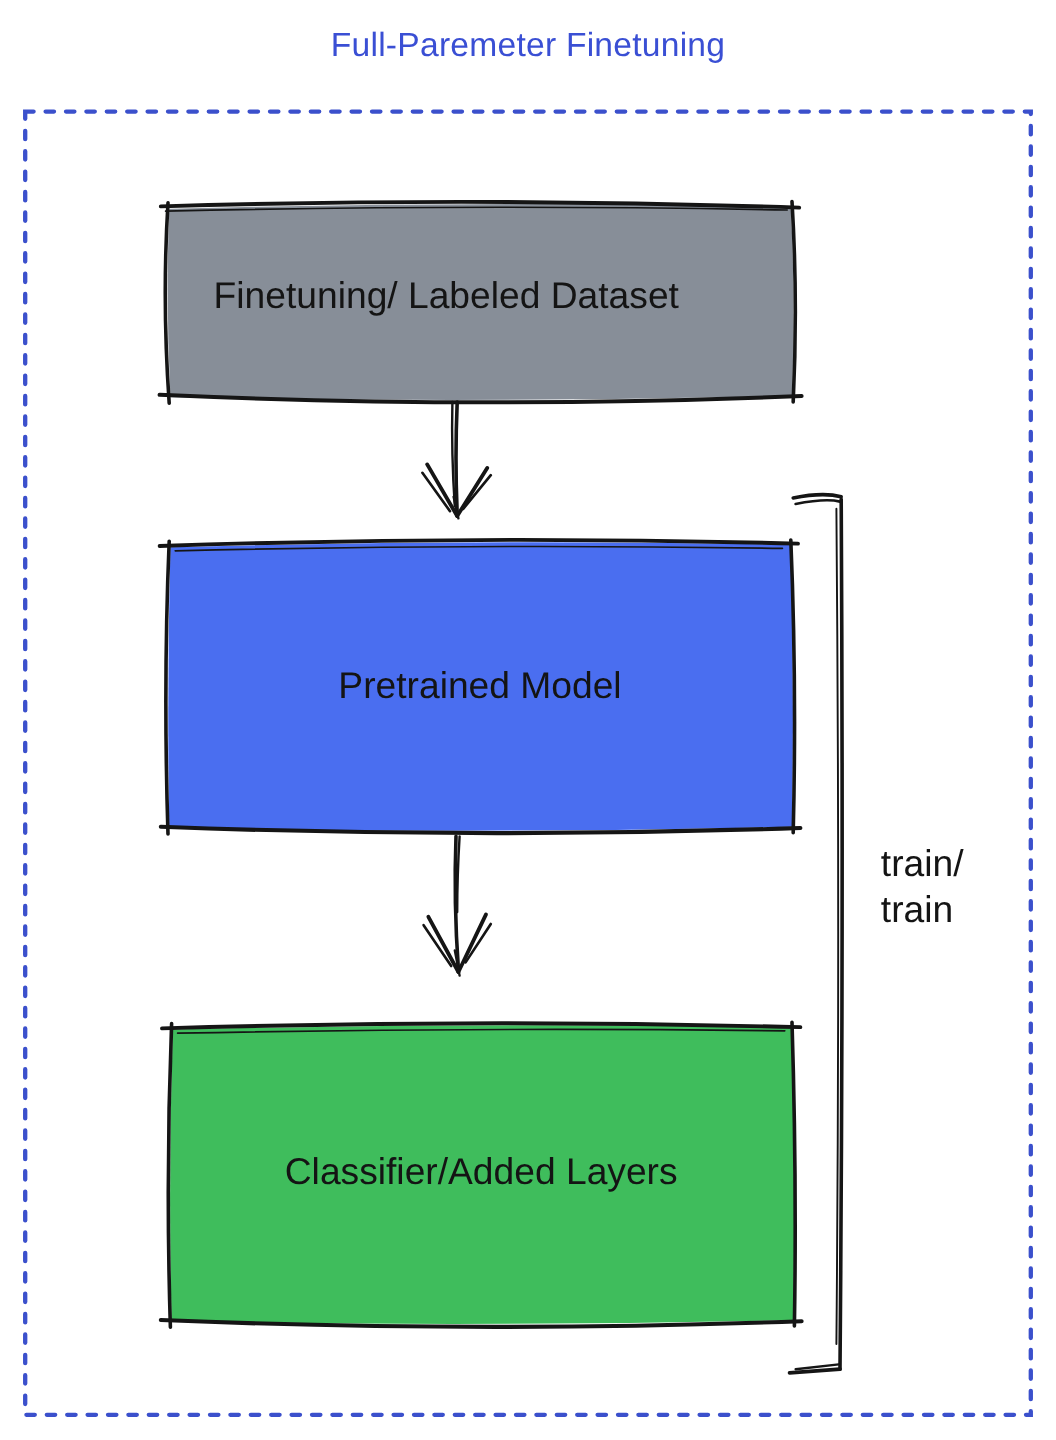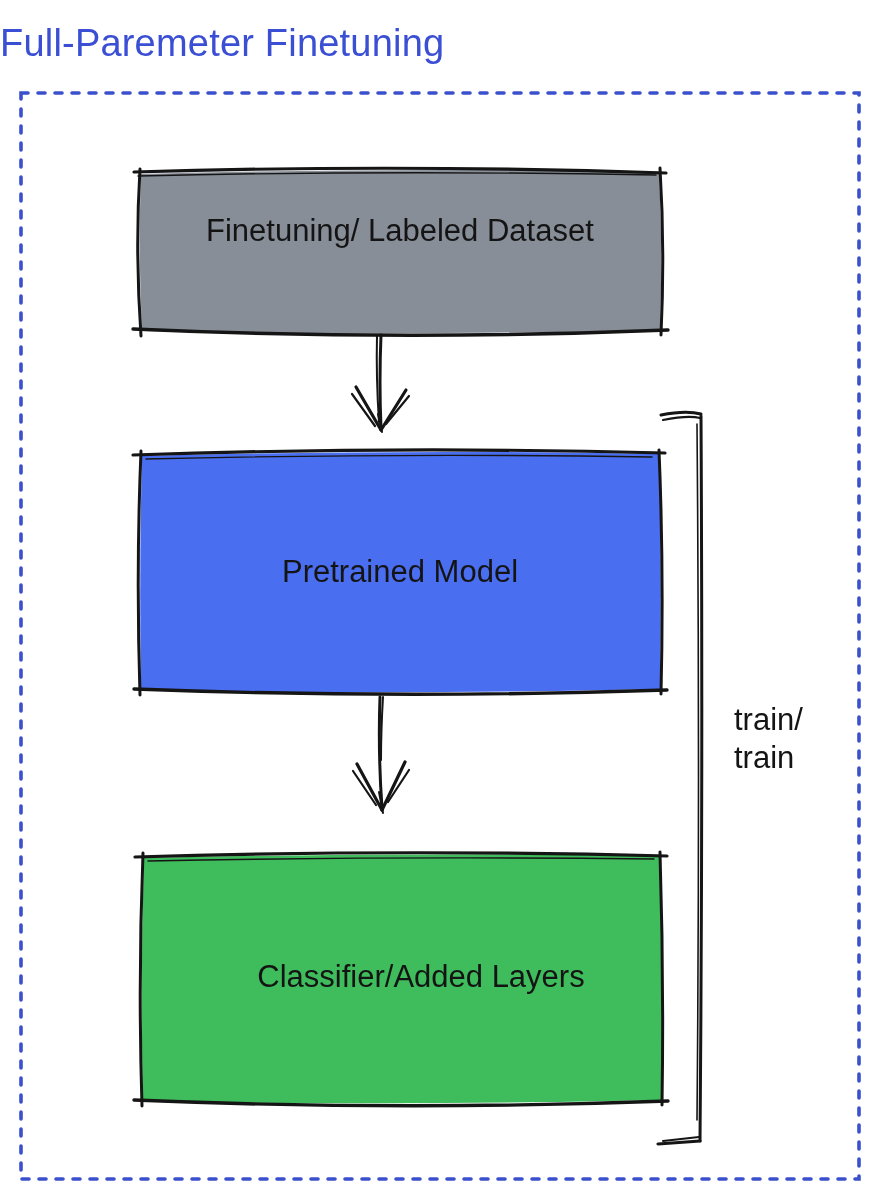--- a/index.html
+++ b/index.html
@@ -6,36 +6,36 @@
   .canvas{
     position:relative;
     width:880px;height:1200px;
     background:#ffffff;
     font-family:"Liberation Sans", sans-serif;
     overflow:hidden;
   }
   .title{
     position:absolute;
     left:0; top:22px; width:880px;
-    text-align:left;
-    font-size:38px;
+    text-align:center;
+    font-size:28px;
     font-weight:500;
     letter-spacing:0.2px;
   }
   svg.artwork{position:absolute;left:0;top:0;}
   .box-label{
     position:absolute;
     font-size:31px;
     color:#141414;
     line-height:38px;
     white-space:nowrap;
   }
-  .label-dataset{left:178px;top:212px;margin-left:28px;}
+  .label-dataset{left:178px;top:228px;}
   .label-pretrained{left:138px;top:553px;width:524px;text-align:center;}
-  .label-classifier{left:140px;top:958px;width:522px;text-align:center;padding-left:20px;}
+  .label-classifier{left:140px;top:958px;width:522px;text-align:center;}
   .bracket-label{
     position:absolute;
     left:734px;top:701px;
     font-size:31px;color:#141414;line-height:38px;
     white-space:nowrap;
   }
 </style>
 </head>
 <body>
 

